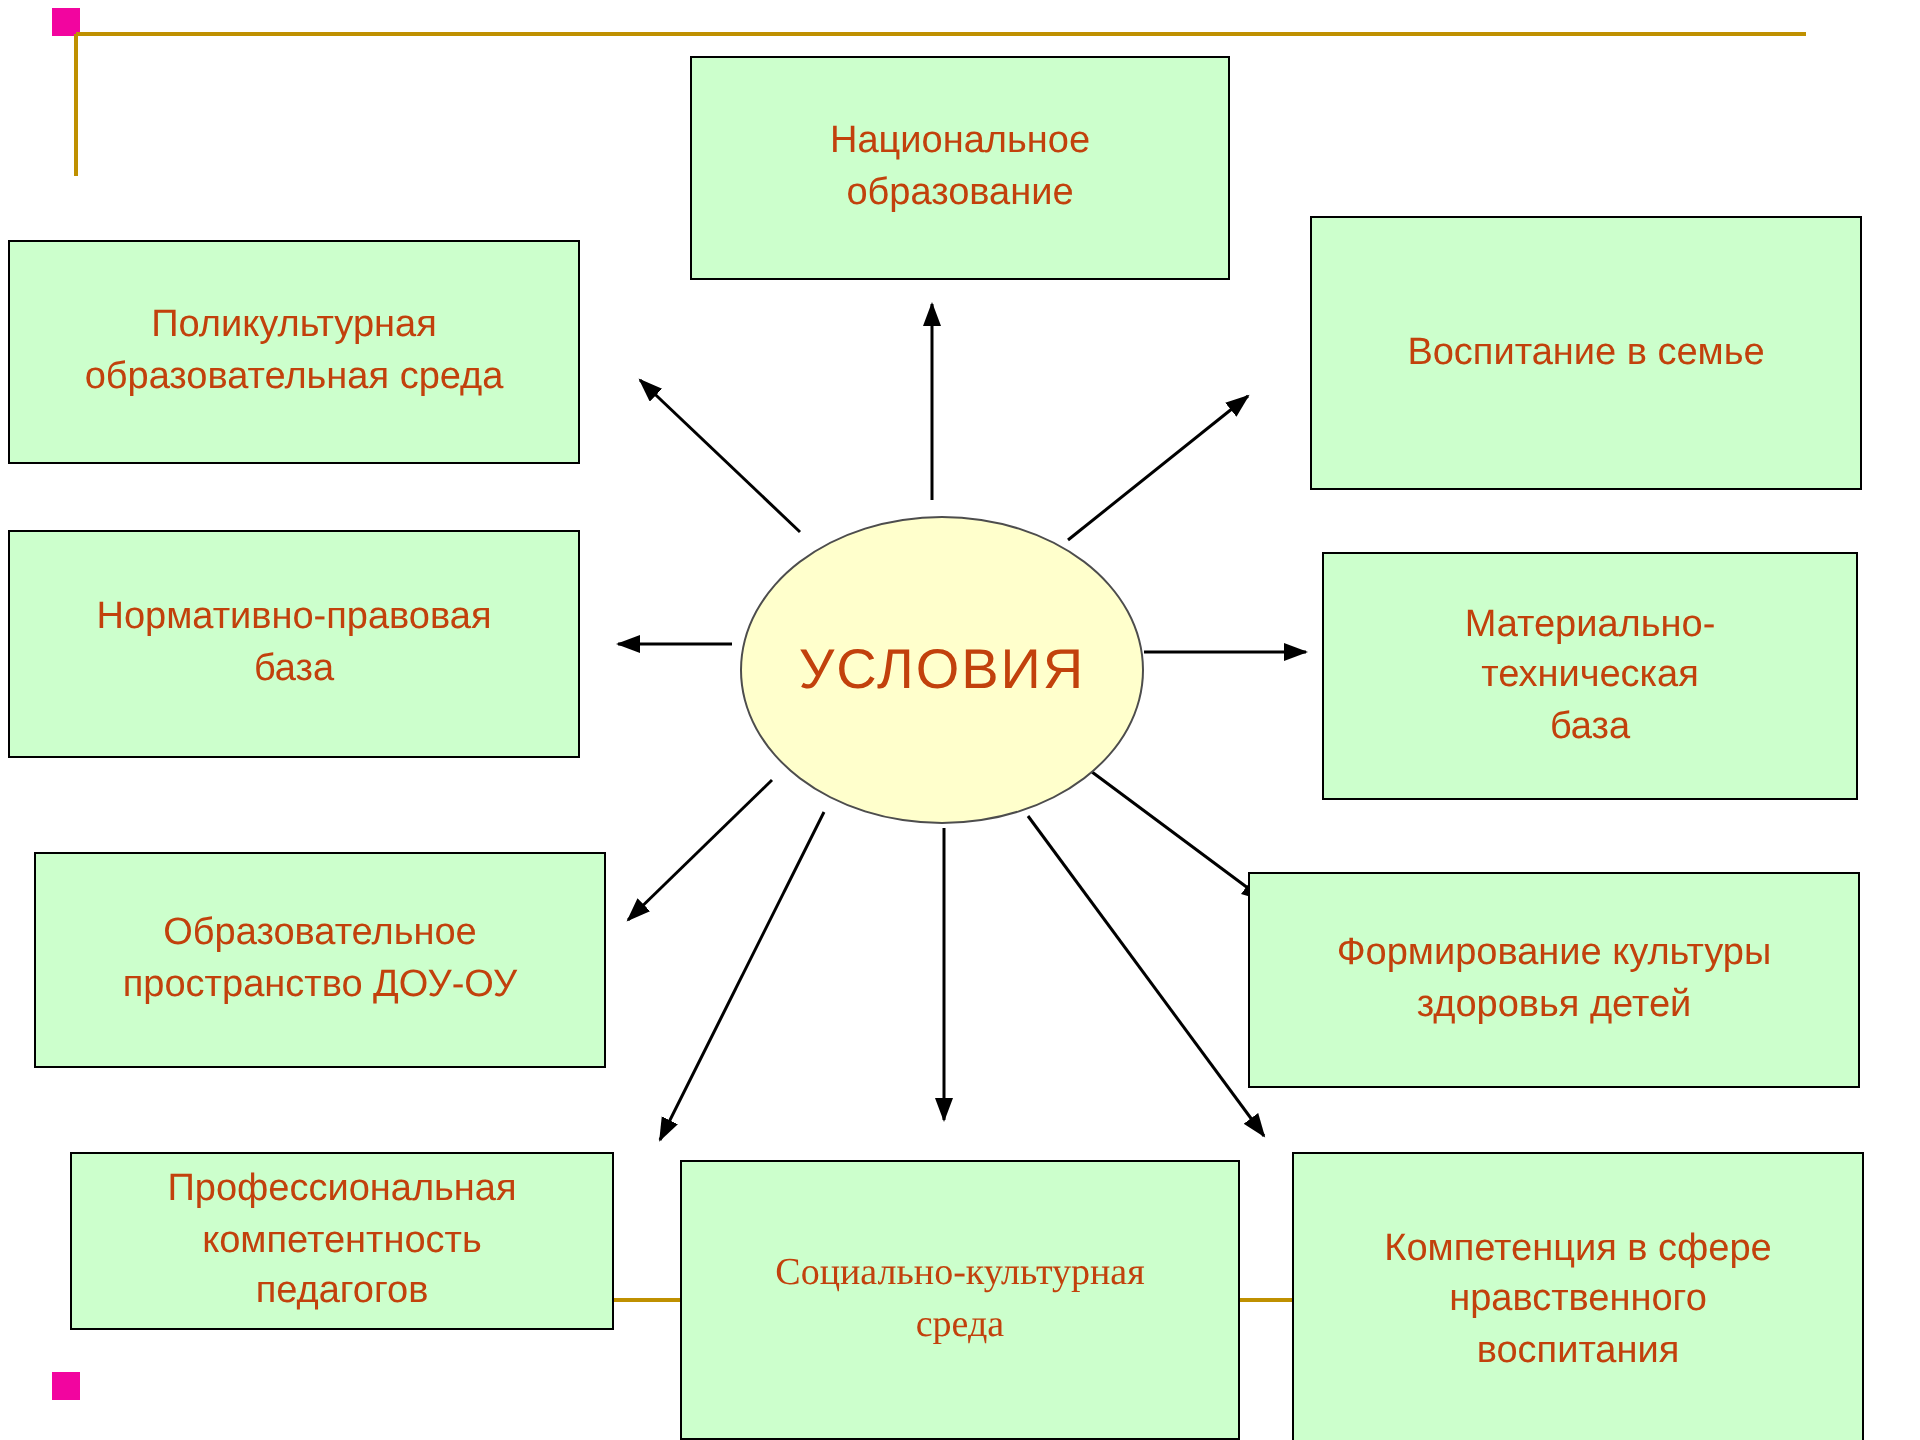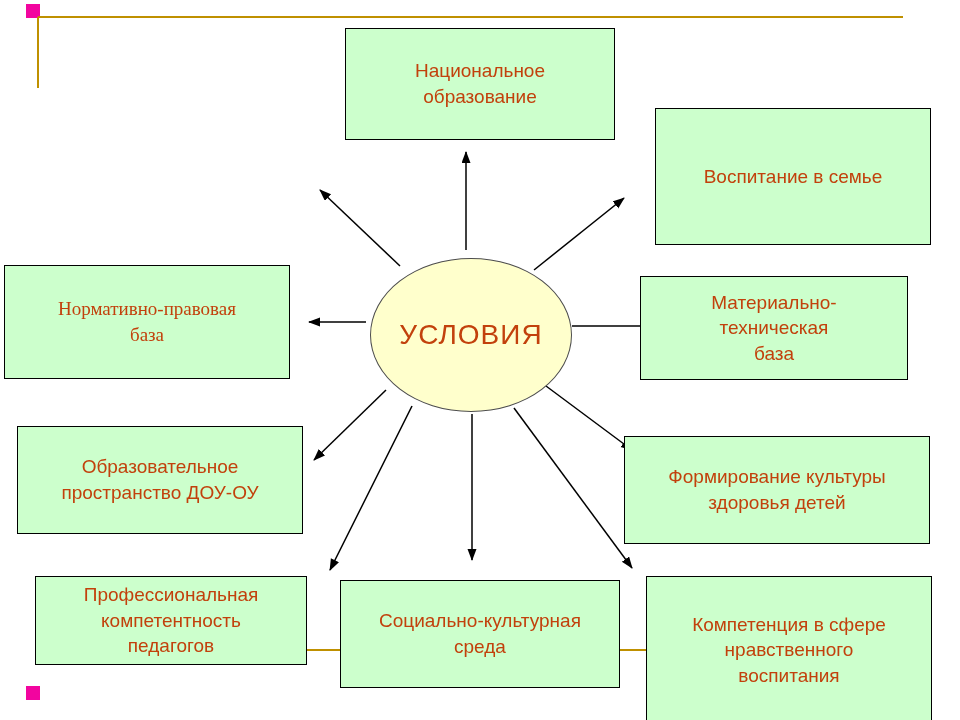--- a/index.html
+++ b/index.html
@@ -38,26 +38,26 @@
     text-align: center;
     font-size: 19px;
     line-height: 1.35;
     white-space: pre-line;
     padding: 4px 8px;
     box-sizing: border-box;
   }
   .b-national      { left: 345px; top: 28px;  width: 270px; height: 112px; }
   .b-family        { left: 655px; top: 108px; width: 276px; height: 137px; }
   .b-multicultural { left: 4px;   top: 120px; width: 286px; height: 112px; }
-  .b-legal         { left: 4px;   top: 265px; width: 286px; height: 114px; font-family: Liberation Serif, serif; }
-  .b-material      { left: 640px; top: 276px; width: 268px; height: 104px; align-items: center; }
+  .b-legal         { left: 4px;   top: 265px; width: 286px; height: 114px; }
+  .b-material      { left: 661px; top: 276px; width: 268px; height: 124px; align-items: center; }
   .b-space         { left: 17px;  top: 426px; width: 286px; height: 108px; }
   .b-health        { left: 624px; top: 436px; width: 306px; height: 108px; }
   .b-professional  { left: 35px;  top: 576px; width: 272px; height: 89px; }
-  .b-social        { left: 340px; top: 580px; width: 280px; height: 108px; }
+  .b-social        { left: 340px; top: 580px; width: 280px; height: 140px; font-family: Liberation Serif, serif; }
   .b-moral         { left: 646px; top: 576px; width: 286px; height: 148px; }
   .ellipse {
     position: absolute;
     left: 370px; top: 258px;
     width: 200px; height: 152px;
     background: var(--ellipse-fill);
     border: 1px solid var(--ellipse-border);
     border-radius: 50%;
     display: flex;
     align-items: center;
@@ -100,20 +100,24 @@
     <line class="arrow" x1="534" y1="270" x2="624" y2="198" marker-end="url(#ah)"></line>
   </svg>
 
   <div class="box b-national">
     <span>Национальное
 образование</span>
   </div>
   <div class="box b-family">
     <span>Воспитание в семье</span>
   </div>
+  <div class="box b-multicultural">
+    <span>Поликультурная
+образовательная среда</span>
+  </div>
   <div class="box b-legal">
     <span>Нормативно-правовая
 база</span>
   </div>
   <div class="box b-material">
     <span>Материально-
 техническая
 база</span>
   </div>
   <div class="box b-health">

